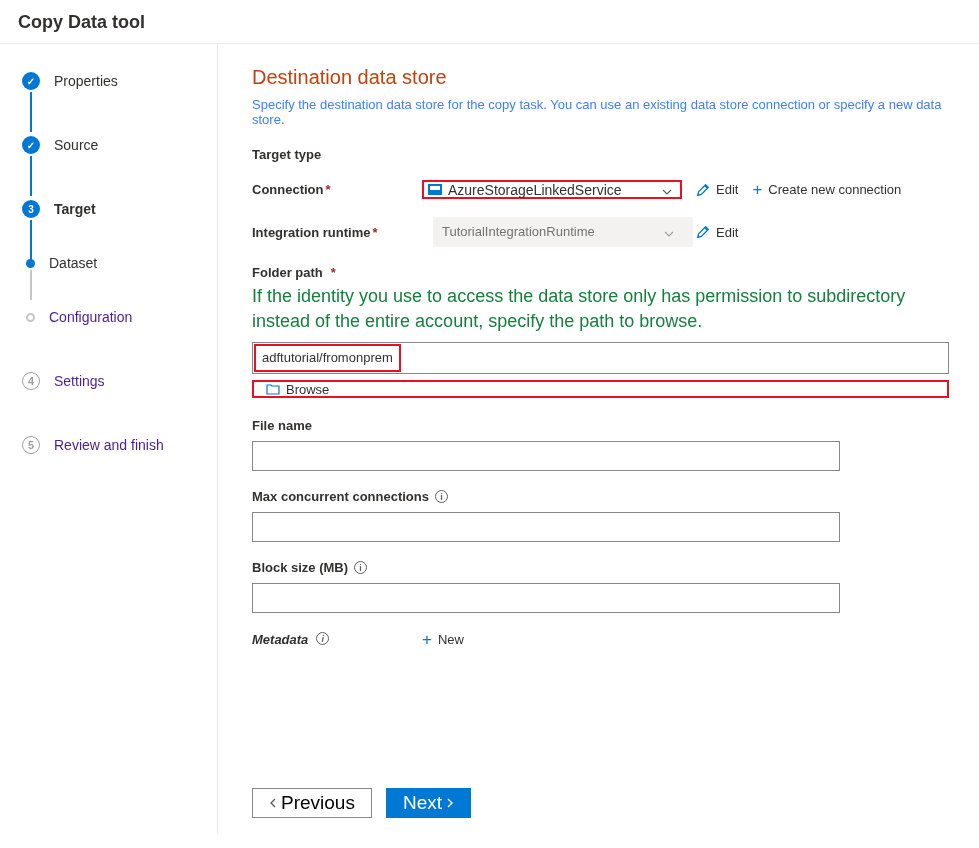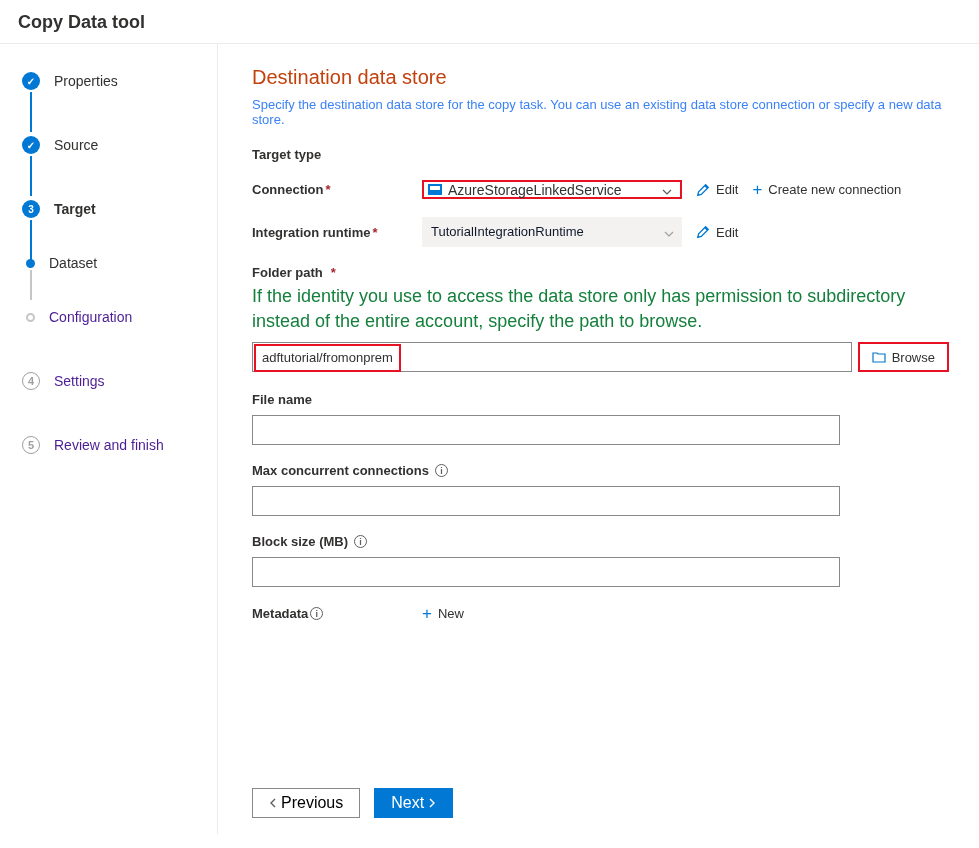--- a/index.html
+++ b/index.html
@@ -129,21 +129,22 @@
     position: absolute;
     right: 8px;
     top: 50%;
     transform: translateY(-50%);
     color: #605e5c;
     pointer-events: none;
   }
   .select.disabled {
     background: #f3f2f1;
     border-color: #f3f2f1;
-    color: #0f172a;
+    color: #737373;
+    margin-left: 11px;
   }
   .highlight-box {
     border: 2px solid #e81123;
   }
   .link-btn {
     display: inline-flex;
     align-items: center;
     gap: 6px;
     margin-left: 14px;
     color: #323130;
@@ -174,20 +175,21 @@
     justify-content: center;
     font-size: 9px;
     color: #605e5c;
   }
   .full-input-row {
     display: flex;
     align-items: stretch;
     gap: 6px;
     margin-top: 8px;
     margin-bottom: 20px;
+    flex-direction: column;
   }
   .folder-input {
     flex: 1;
     height: 30px;
     border: 1px solid #8a8886;
     padding: 0 8px;
     font-size: 13px;
     outline: none;
   }
   .highlight-inline {
@@ -195,21 +197,21 @@
     padding: 1px 6px;
     margin: 1px 0 1px 1px;
     display: inline-block;
     line-height: 22px;
     font-size: 13px;
   }
   .browse-btn {
     display: inline-flex;
     align-items: center;
     gap: 6px;
-    height: 30px;
+    height: 18px;
     padding: 0 12px;
     font-size: 13px;
     cursor: pointer;
     color: #323130;
     border: 2px solid #e81123;
   }
   .full-width-input {
     width: 588px;
     height: 30px;
     border: 1px solid #8a8886;
@@ -234,21 +236,21 @@
   .plus { color: #0078d4; font-size: 17px; line-height: 1; font-weight: 300; }
   .footer {
     margin-top: auto;
     padding-top: 12px;
     display: flex;
     gap: 14px;
   }
   .btn {
     height: 30px;
     padding: 0 16px;
-    font-size: 16px;
+    font-size: 19px;
     border: 1px solid #8a8886;
     background: #fff;
     cursor: pointer;
     display: inline-flex;
     align-items: center;
     gap: 4px;
   }
   .btn.primary {
     background: #0078d4;
     color: #ffffff;
@@ -389,21 +391,21 @@
     </div>
     <input class="full-width-input" type="text" value="" style="">
 
     <div class="section-label">
       <span>Block size (MB)</span>
       <span class="info-icon">i</span>
     </div>
     <input class="full-width-input" type="text" value="" style="">
 
     <div class="metadata-row">
-      <div class="form-label" style="display:flex;align-items:center;gap:2px;">
+      <div class="form-label" style="display:flex;align-items:flex-start;gap:8px;font-style:italic;">
         <span>Metadata</span>
         <span class="info-icon">i</span>
       </div>
       <span class="new-btn">
         <span class="plus">+</span>
         <span>New</span>
       </span>
     </div>
 
     <div class="footer">

